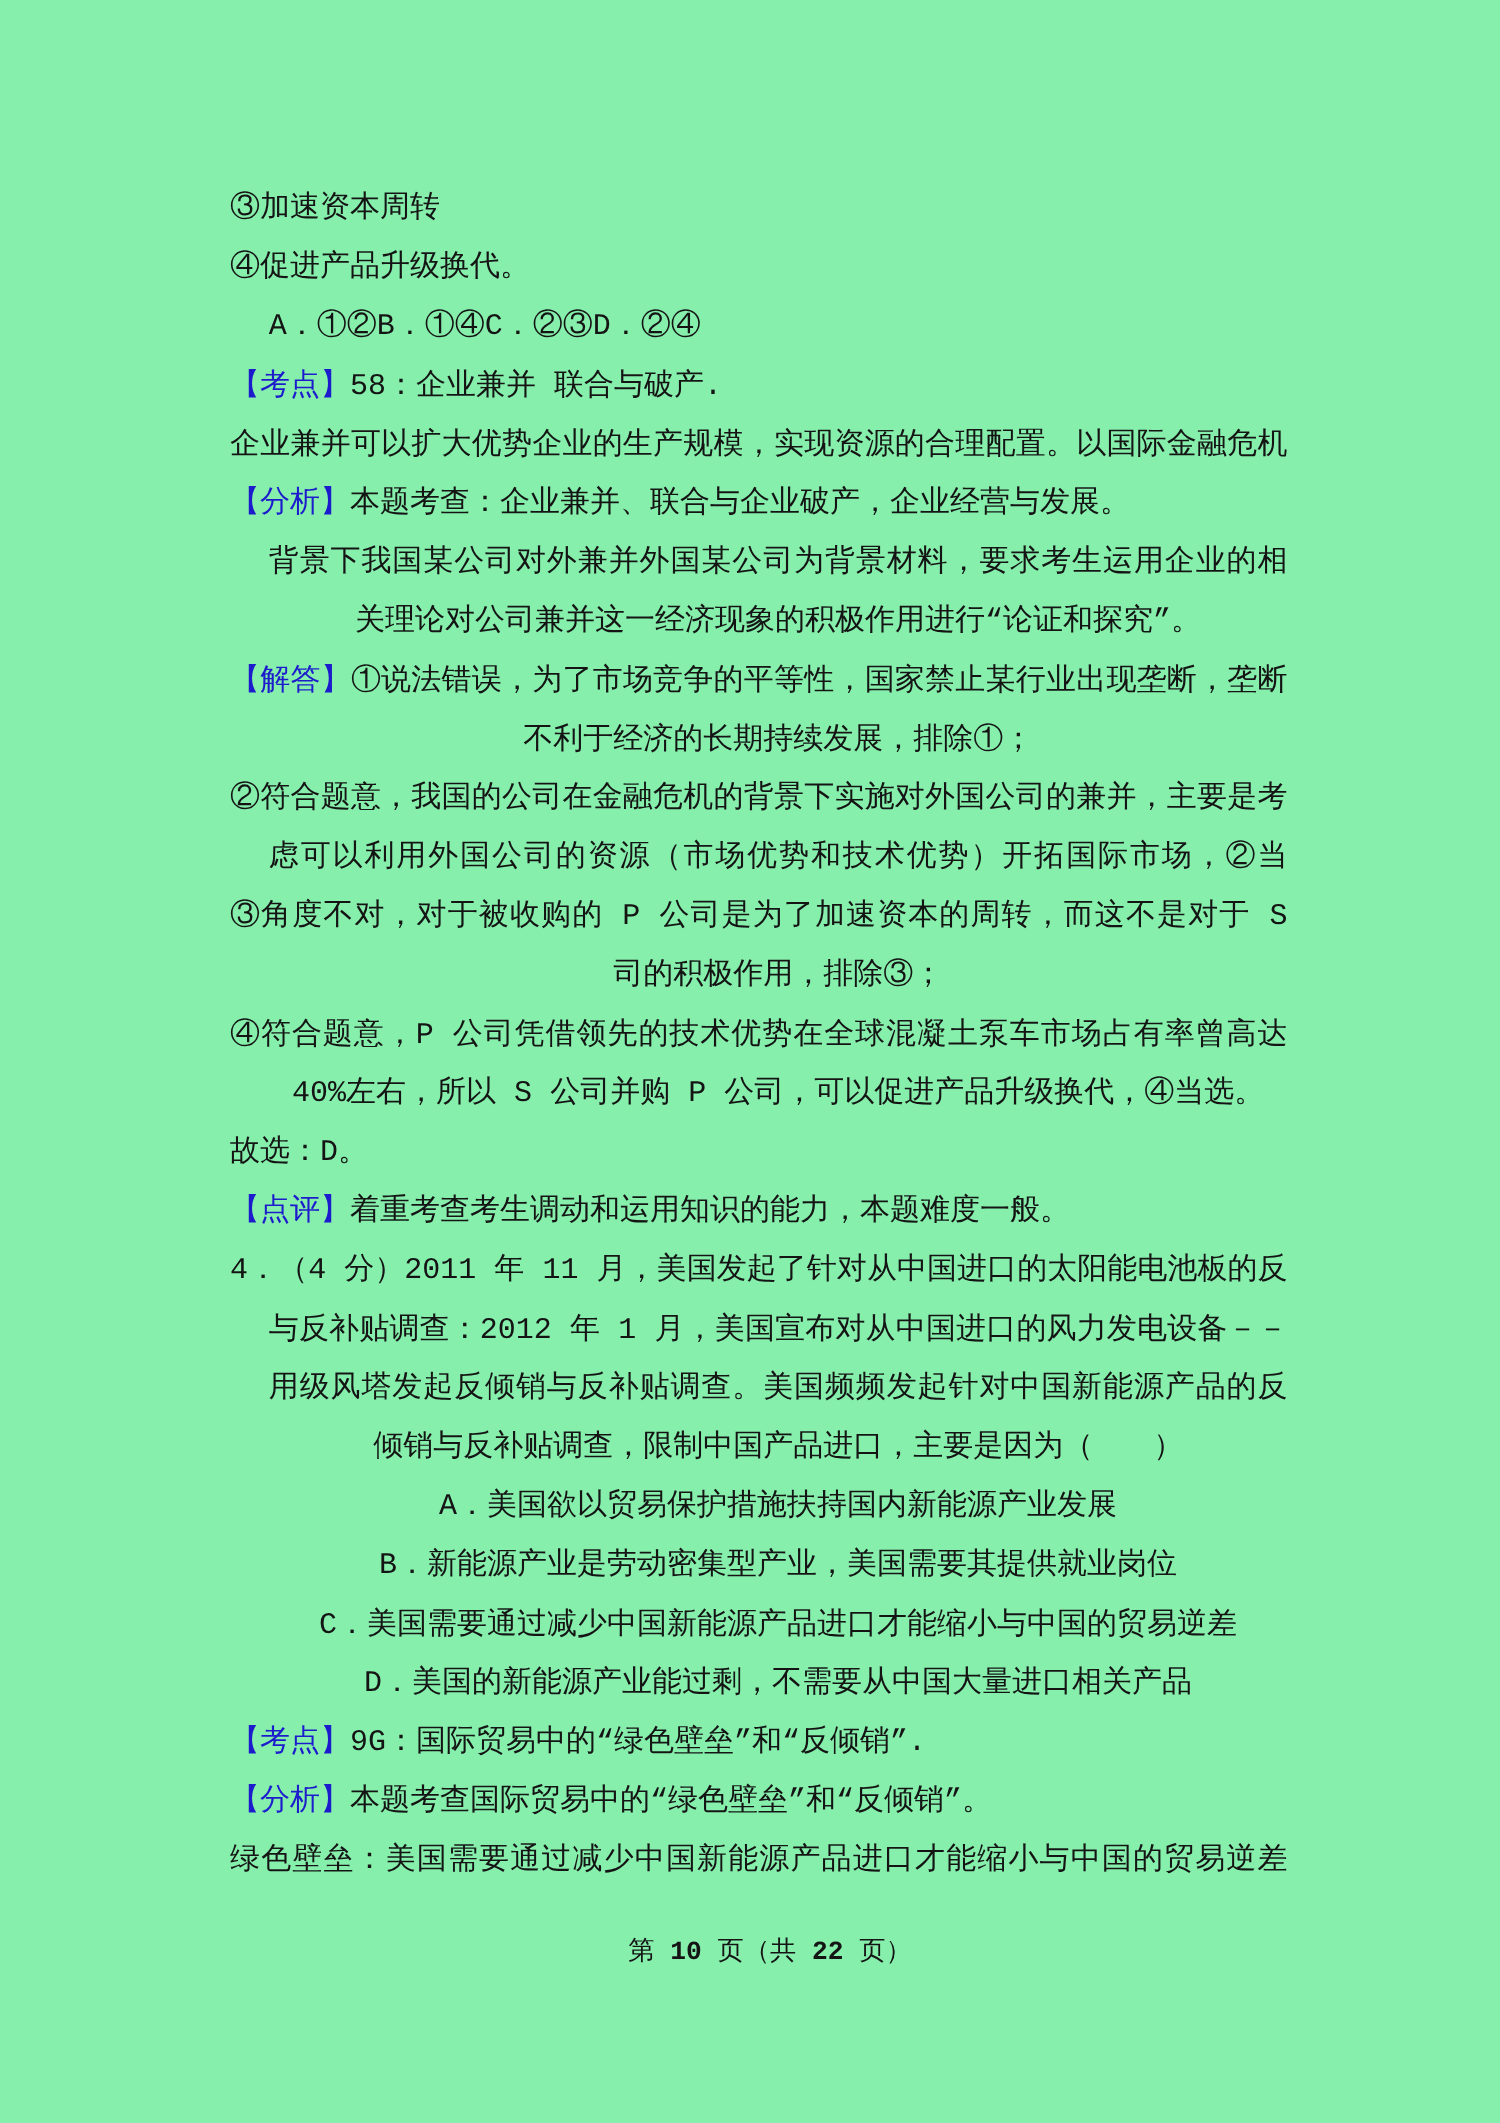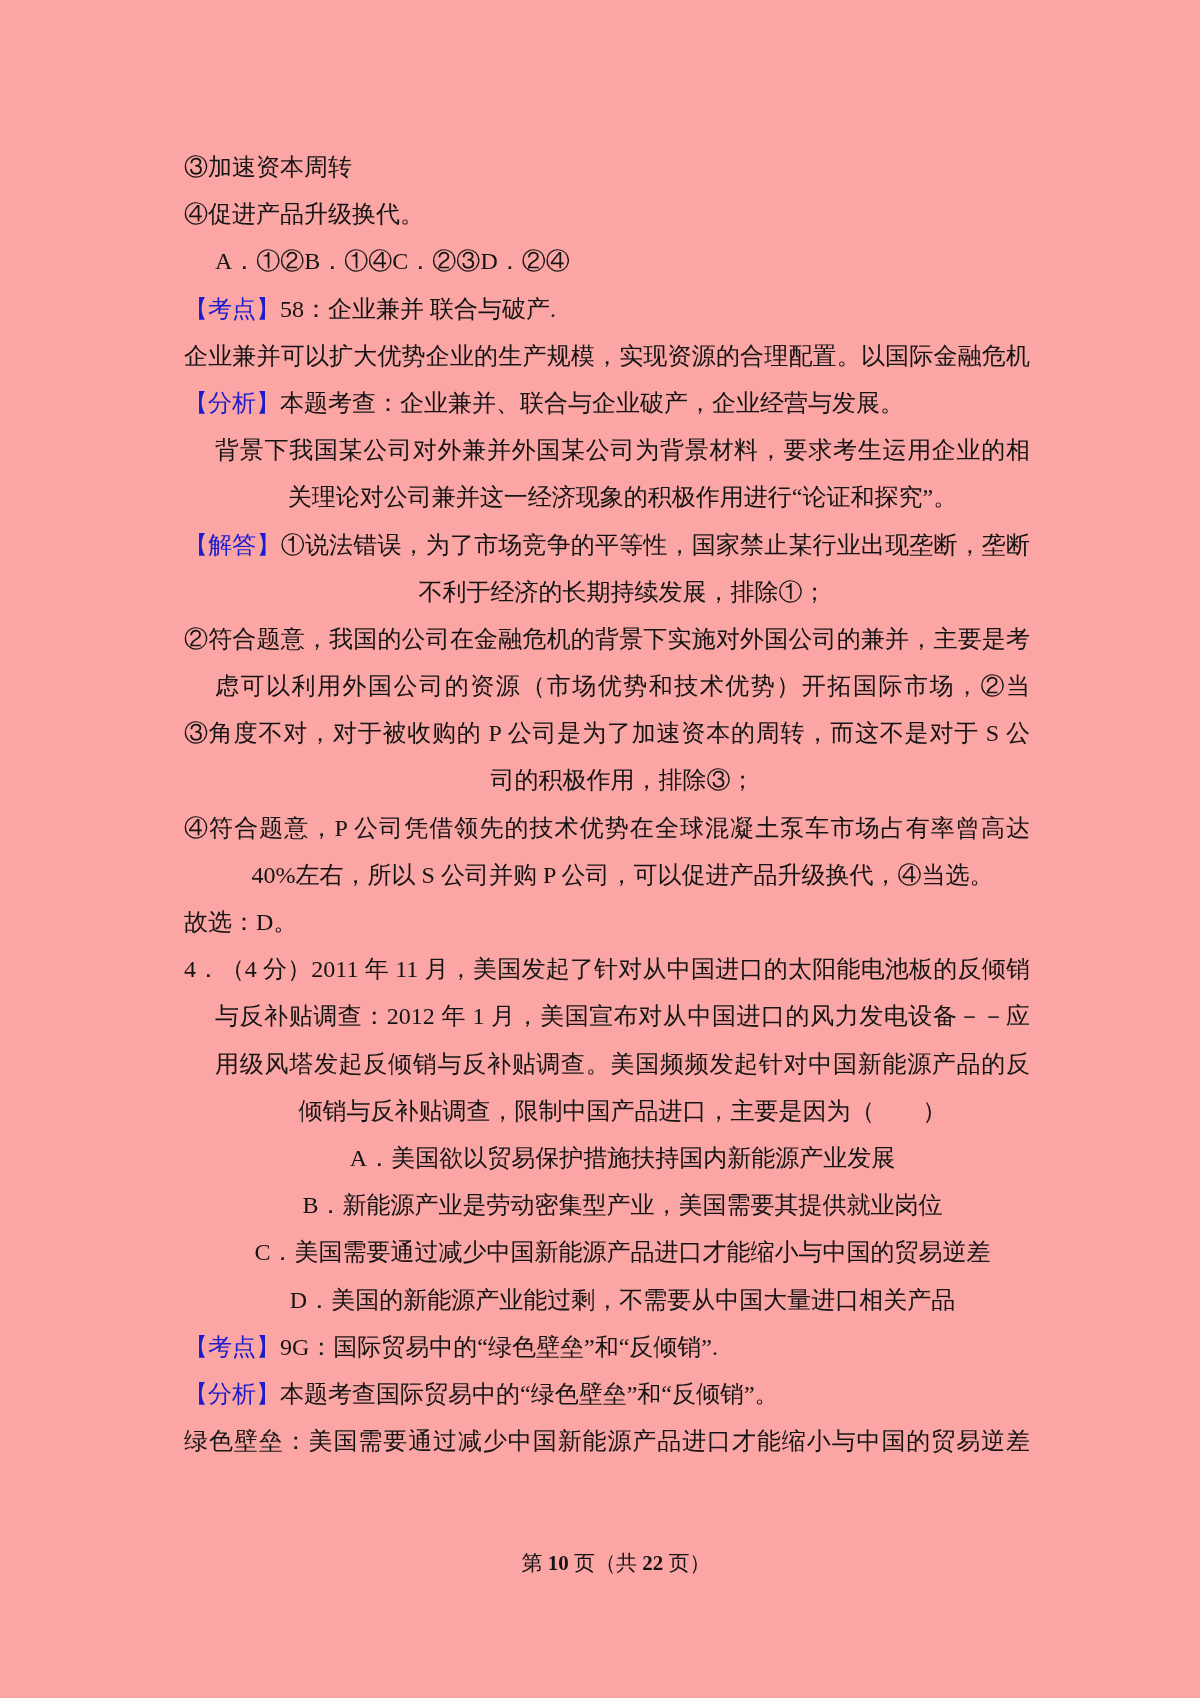--- a/index.html
+++ b/index.html
@@ -11,21 +11,22 @@
     position: relative;
     width: 1200px;
     height: 1698px;
     overflow: hidden;
     font-family: "Liberation Serif", "DejaVu Serif", serif;
     color: #141414;
   }
   .doc-page {
     position: absolute;
     inset: 0;
-    background: #fca5a5;
+    background: #86efac;
+    font-family: Liberation Mono, monospace;
   }
   .doc-content {
     position: absolute;
     left: 184px;
     top: 144px;
     width: 846px;
     font-size: 24px;
     line-height: 47.2px;
   }
   .line {
@@ -87,20 +88,21 @@
       <div class="line indent">关理论对公司兼并这一经济现象的积极作用进行“论证和探究”。</div>
       <div class="line justify"><span class="label">【解答】</span>①说法错误，为了市场竞争的平等性，国家禁止某行业出现垄断，垄断</div>
       <div class="line indent">不利于经济的长期持续发展，排除①；</div>
       <div class="line justify">②符合题意，我国的公司在金融危机的背景下实施对外国公司的兼并，主要是考</div>
       <div class="line indent justify">虑可以利用外国公司的资源（市场优势和技术优势）开拓国际市场，②当选；</div>
       <div class="line justify">③角度不对，对于被收购的 P 公司是为了加速资本的周转，而这不是对于 S 公</div>
       <div class="line indent">司的积极作用，排除③；</div>
       <div class="line justify">④符合题意，P 公司凭借领先的技术优势在全球混凝土泵车市场占有率曾高达</div>
       <div class="line indent">40%左右，所以 S 公司并购 P 公司，可以促进产品升级换代，④当选。</div>
       <div class="line">故选：D。</div>
+      <div class="line"><span class="label">【点评】</span>着重考查考生调动和运用知识的能力，本题难度一般。</div>
       <div class="line justify">4．（4 分）2011 年 11 月，美国发起了针对从中国进口的太阳能电池板的反倾销</div>
       <div class="line indent justify">与反补贴调查：2012 年 1 月，美国宣布对从中国进口的风力发电设备－－应</div>
       <div class="line indent justify">用级风塔发起反倾销与反补贴调查。美国频频发起针对中国新能源产品的反</div>
       <div class="line indent">倾销与反补贴调查，限制中国产品进口，主要是因为（　　）</div>
       <div class="line indent">A．美国欲以贸易保护措施扶持国内新能源产业发展</div>
       <div class="line indent">B．新能源产业是劳动密集型产业，美国需要其提供就业岗位</div>
       <div class="line indent">C．美国需要通过减少中国新能源产品进口才能缩小与中国的贸易逆差</div>
       <div class="line indent">D．美国的新能源产业能过剩，不需要从中国大量进口相关产品</div>
       <div class="line"><span class="label">【考点】</span>9G：国际贸易中的“绿色壁垒”和“反倾销”.</div>
       <div class="line"><span class="label">【分析】</span>本题考查国际贸易中的“绿色壁垒”和“反倾销”。</div>

